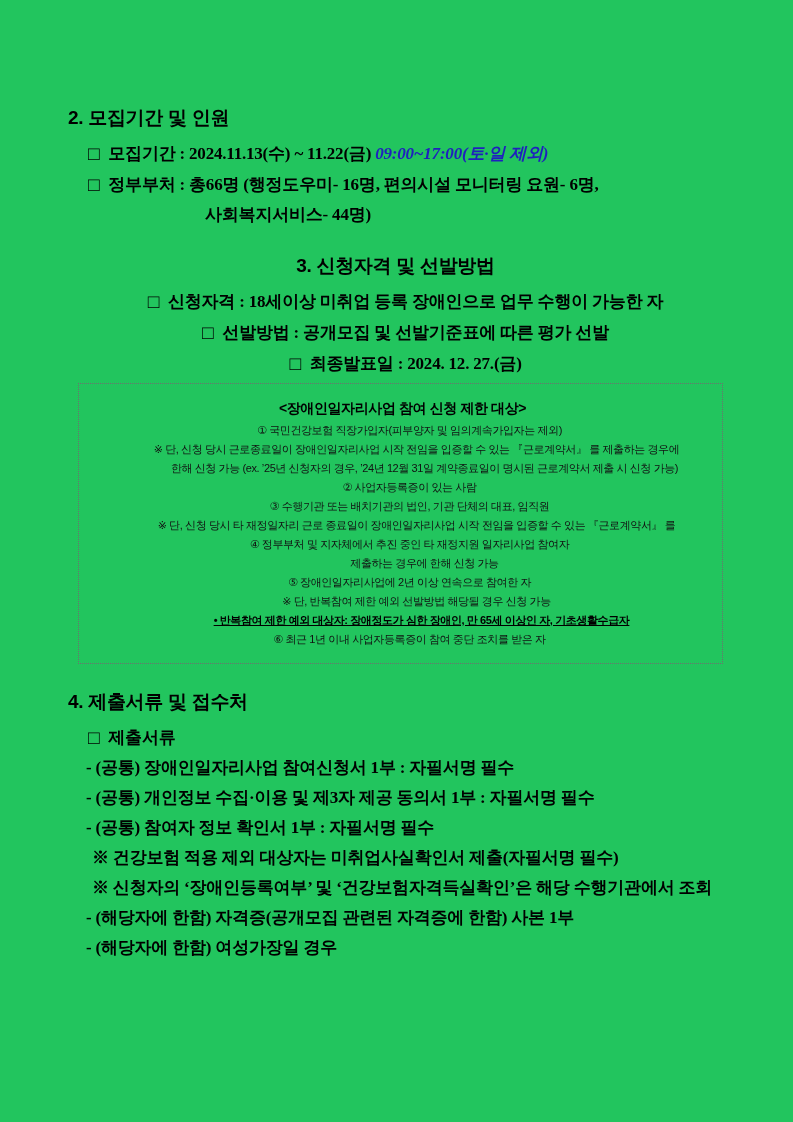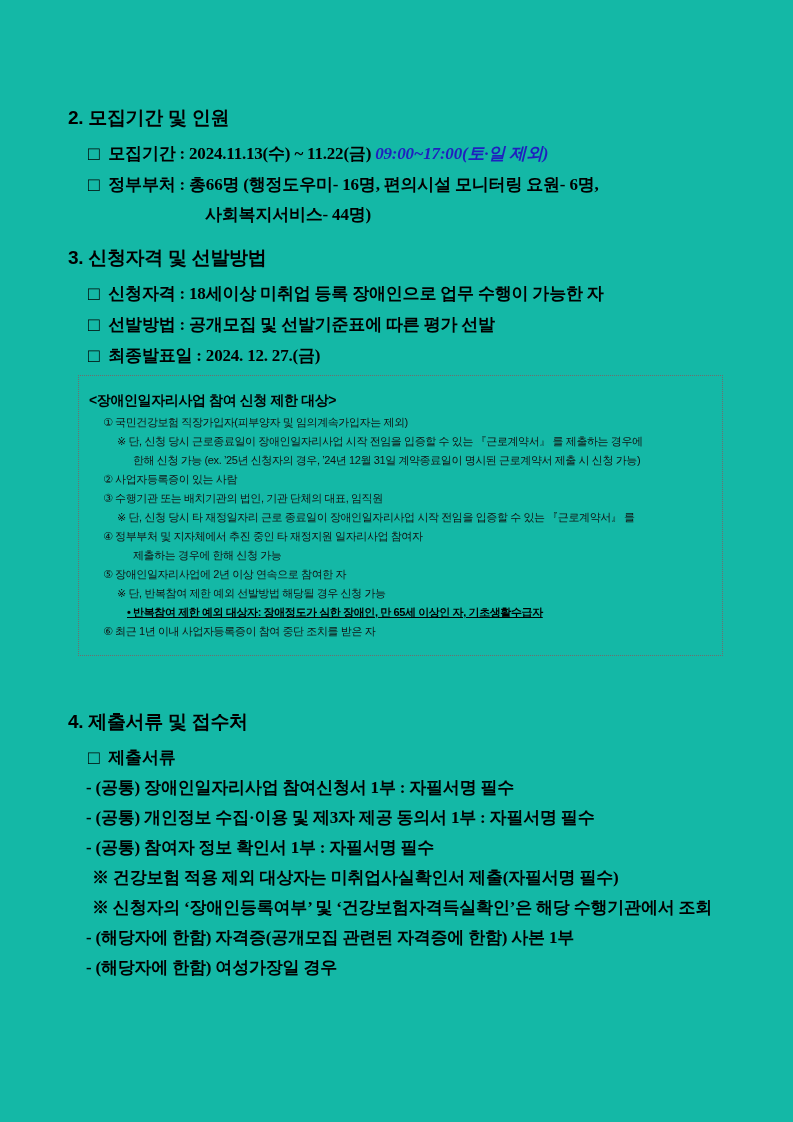--- a/index.html
+++ b/index.html
@@ -1,20 +1,20 @@
 <!DOCTYPE html>
 <html><head>
 <meta charset="utf-8">
 <style>
   html, body { margin: 0; padding: 0; background: #ffffff; }
   .page {
     position: relative;
     width: 793px;
     height: 1122px;
-    background: #14b8a6;
+    background: #22c55e;
     color: #000000;
     overflow: hidden;
     box-sizing: border-box;
     padding: 106px 70px 18px 68px;
     font-family: "Liberation Serif", "DejaVu Serif", serif;
   }
   h2.sec-head {
     font-family: "Liberation Sans", "DejaVu Sans", sans-serif;
     font-size: 19px;
     font-weight: 800;
@@ -34,22 +34,22 @@
   .bline .chk {
     display: inline-block;
     font-size: 19px;
     margin-right: 9px;
     transform: translateY(1px);
   }
   .cont2 { margin-left: 137px; }
   .blue { color: #1f1fbf; font-weight: 700; font-style: italic; }
   .b { font-weight: 800; }
   .sec { margin: 0; }
-  .sec-gap3 { margin-top: 16px; }
-  .sec-gap4 { margin-top: 54px; }
+  .sec-gap3 { margin-top: 24px; text-align: center; }
+  .sec-gap4 { margin-top: 26px; }
 
   .notice-box {
     box-sizing: border-box;
     width: 645px;
     margin-left: 10px;
     margin-top: 4px;
     border: 1px dotted #6e6e6e;
     padding: 14px 6px 14px 6px;
     font-family: "Liberation Sans", "DejaVu Sans", sans-serif;
     overflow: hidden;

